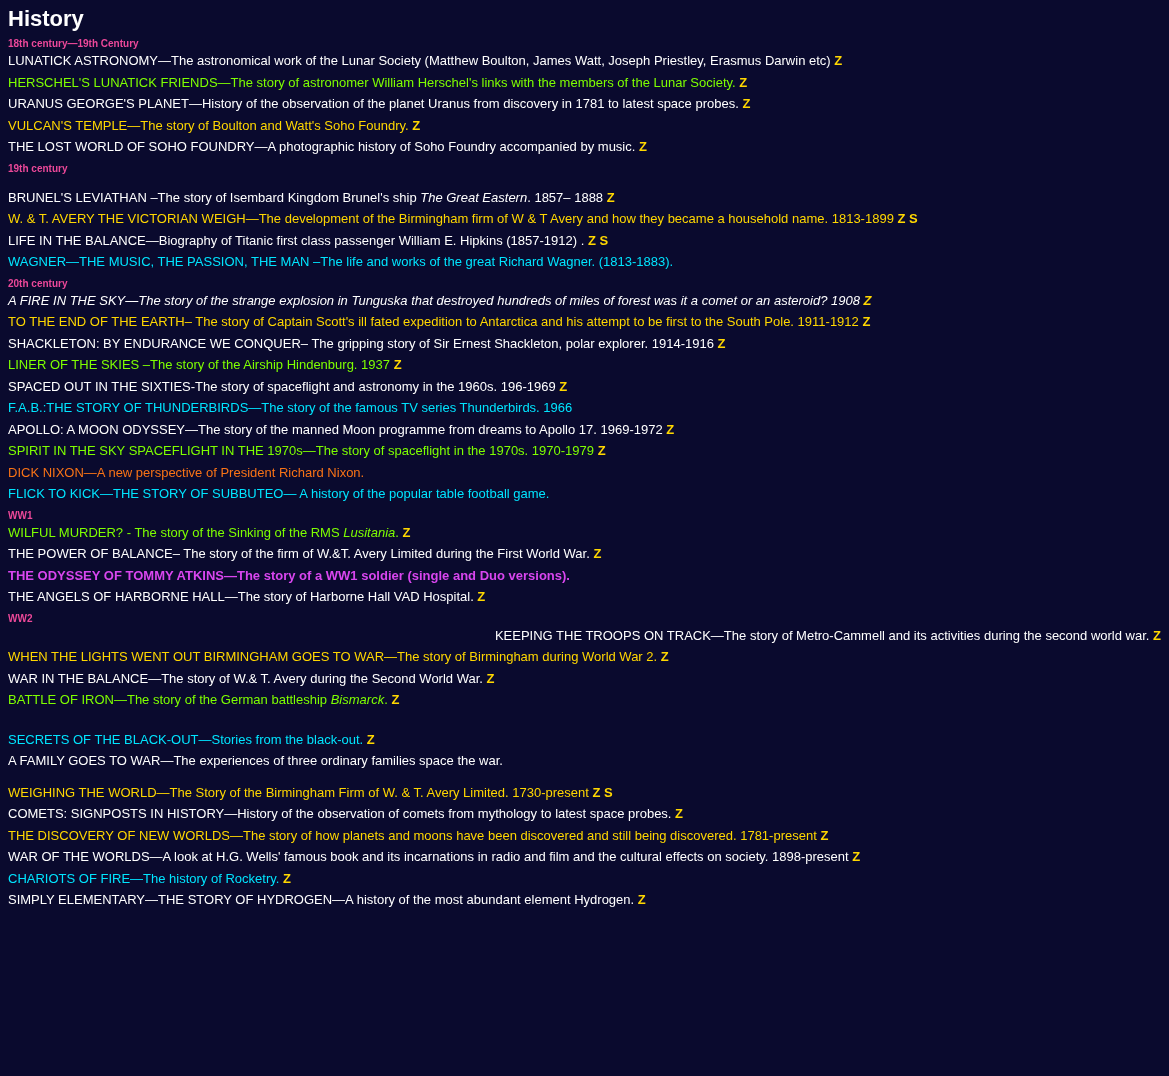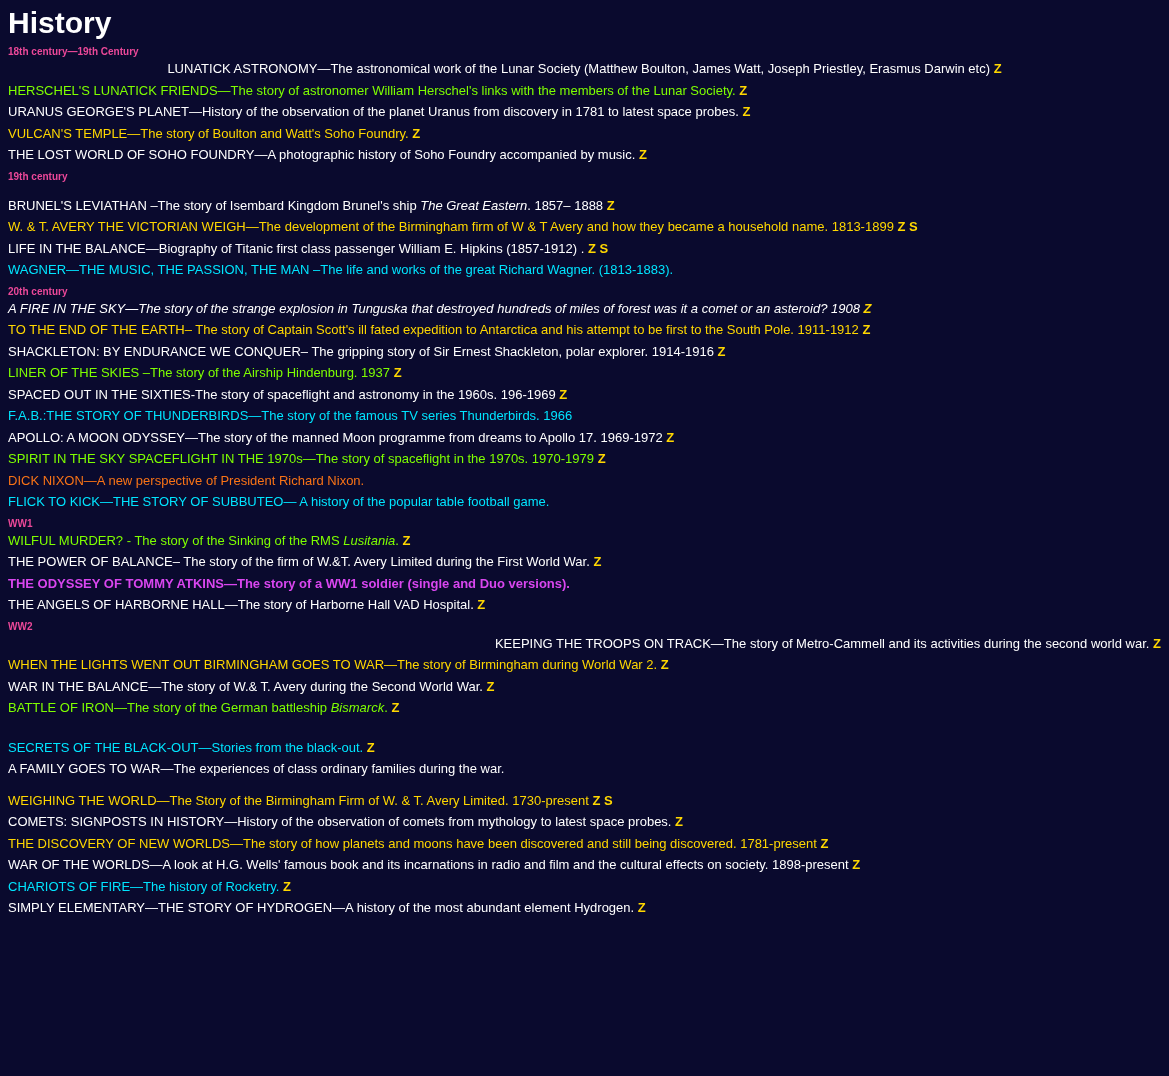--- a/index.html
+++ b/index.html
@@ -7,21 +7,21 @@
       background-color: #0a0a2e;
       color: #ffffff;
       font-family: Arial, sans-serif;
       font-size: 13px;
       padding: 6px 8px;
       width: 1169px;
       min-height: 1076px;
     }
     h1.page-title {
       color: #ffffff;
-      font-size: 30px;
+      font-size: 22px;
       font-weight: bold;
       margin-bottom: 0;
     }
     .section-header {
       color: #ec4899;
       font-weight: bold;
       font-size: 10px;
       margin-top: 6px;
       margin-bottom: 2px;
     }
@@ -32,21 +32,21 @@
     .z-badge { color: #ffd700; font-weight: bold; }
     .spacer { height: 10px; }
   </style>
 </head>
 <body>
 
 <h1 class="page-title">History</h1>
 
 <div id="content">
     <div class="section-header">18th century—19th Century</div>
-    <div class="entry" style="color: rgb(255, 255, 255); text-align: center;">LUNATICK ASTRONOMY—The astronomical work of the Lunar Society (Matthew Boulton, James Watt, Joseph Priestley, Erasmus Darwin etc) <span class="z-badge">Z</span></div>
+    <div class="entry" style="color: rgb(255, 255, 255);">LUNATICK ASTRONOMY—The astronomical work of the Lunar Society (Matthew Boulton, James Watt, Joseph Priestley, Erasmus Darwin etc) <span class="z-badge">Z</span></div>
     <div class="entry" style="color: rgb(127, 255, 0);">HERSCHEL'S LUNATICK FRIENDS—The story of astronomer William Herschel's links with the members of the Lunar Society. <span class="z-badge">Z</span></div>
     <div class="entry" style="color: rgb(255, 255, 255);">URANUS GEORGE'S PLANET—History of the observation of the planet Uranus from discovery in 1781 to latest space probes. <span class="z-badge">Z</span></div>
     <div class="entry" style="color: rgb(255, 215, 0);">VULCAN'S TEMPLE—The story of Boulton and Watt's Soho Foundry. <span class="z-badge">Z</span></div>
     <div class="entry" style="color: rgb(255, 255, 255);">THE LOST WORLD OF SOHO FOUNDRY—A photographic history of Soho Foundry accompanied by music. <span class="z-badge">Z</span></div>
     <div class="section-header">19th century</div>
     <div class="entry" style="color: rgb(255, 255, 255); margin-top: 14px;">BRUNEL'S LEVIATHAN –The story of Isembard Kingdom Brunel's ship <em>The Great Eastern</em>. 1857– 1888 <span class="z-badge">Z</span></div>
     <div class="entry" style="color: rgb(255, 215, 0);">W. &amp; T. AVERY THE VICTORIAN WEIGH—The development of the Birmingham firm of W &amp; T Avery and how they became a household name. 1813-1899 <span class="z-badge">Z</span> <span class="z-badge">S</span></div>
     <div class="entry" style="color: rgb(255, 255, 255);">LIFE IN THE BALANCE—Biography of Titanic first class passenger William E. Hipkins (1857-1912) . <span class="z-badge">Z</span> <span class="z-badge">S</span></div>
     <div class="entry" style="color: rgb(0, 229, 255);">WAGNER—THE MUSIC, THE PASSION, THE MAN –The life and works of the great Richard Wagner. (1813-1883).</div>
     <div class="section-header">20th century</div>
@@ -64,21 +64,21 @@
     <div class="entry" style="color: rgb(127, 255, 0);">WILFUL MURDER? - The story of the Sinking of the RMS <em>Lusitania</em>. <span class="z-badge">Z</span></div>
     <div class="entry" style="color: rgb(255, 255, 255);">THE POWER OF BALANCE– The story of the firm of W.&amp;T. Avery Limited during the First World War. <span class="z-badge">Z</span></div>
     <div class="entry" style="color: #d946ef; font-weight: bold;">THE ODYSSEY OF TOMMY ATKINS—The story of a WW1 soldier (single and Duo versions).</div>
     <div class="entry" style="color: rgb(255, 255, 255);">THE ANGELS OF HARBORNE HALL—The story of Harborne Hall VAD Hospital. <span class="z-badge">Z</span></div>
     <div class="section-header">WW2</div>
     <div class="entry" style="color: rgb(255, 255, 255); text-align: right;">KEEPING THE TROOPS ON TRACK—The story of Metro-Cammell and its activities during the second world war. <span class="z-badge">Z</span></div>
     <div class="entry" style="color: rgb(255, 215, 0);">WHEN THE LIGHTS WENT OUT BIRMINGHAM GOES TO WAR—The story of Birmingham during World War 2. <span class="z-badge">Z</span></div>
     <div class="entry" style="color: rgb(255, 255, 255);">WAR IN THE BALANCE—The story of W.&amp; T. Avery during the Second World War. <span class="z-badge">Z</span></div>
     <div class="entry" style="color: rgb(127, 255, 0);">BATTLE OF IRON—The story of the German battleship <em>Bismarck</em>. <span class="z-badge">Z</span></div>
     <div class="entry" style="color: rgb(0, 229, 255); margin-top: 20px;">SECRETS OF THE BLACK-OUT—Stories from the black-out. <span class="z-badge">Z</span></div>
-    <div class="entry" style="color: rgb(255, 255, 255);">A FAMILY GOES TO WAR—The experiences of class ordinary families during the war.</div>
+    <div class="entry" style="color: rgb(255, 255, 255);">A FAMILY GOES TO WAR—The experiences of three ordinary families space the war.</div>
     <div class="spacer"></div>
     <div class="entry" style="color: rgb(255, 215, 0);">WEIGHING THE WORLD—The Story of the Birmingham Firm of W. &amp; T. Avery Limited. 1730-present <span class="z-badge">Z</span> <span class="z-badge">S</span></div>
     <div class="entry" style="color: rgb(255, 255, 255);">COMETS: SIGNPOSTS IN HISTORY—History of the observation of comets from mythology to latest space probes. <span class="z-badge">Z</span></div>
     <div class="entry" style="color: rgb(255, 215, 0);">THE DISCOVERY OF NEW WORLDS—The story of how planets and moons have been discovered and still being discovered. 1781-present <span class="z-badge">Z</span></div>
     <div class="entry" style="color: rgb(255, 255, 255);">WAR OF THE WORLDS—A look at H.G. Wells' famous book and its incarnations in radio and film and the cultural effects on society. 1898-present <span class="z-badge">Z</span></div>
     <div class="entry" style="color: rgb(0, 229, 255);">CHARIOTS OF FIRE—The history of Rocketry. <span class="z-badge">Z</span></div>
     <div class="entry" style="color: rgb(255, 255, 255);">SIMPLY ELEMENTARY—THE STORY OF HYDROGEN—A history of the most abundant element Hydrogen. <span class="z-badge">Z</span></div>
   </div>
 
 </body></html>

